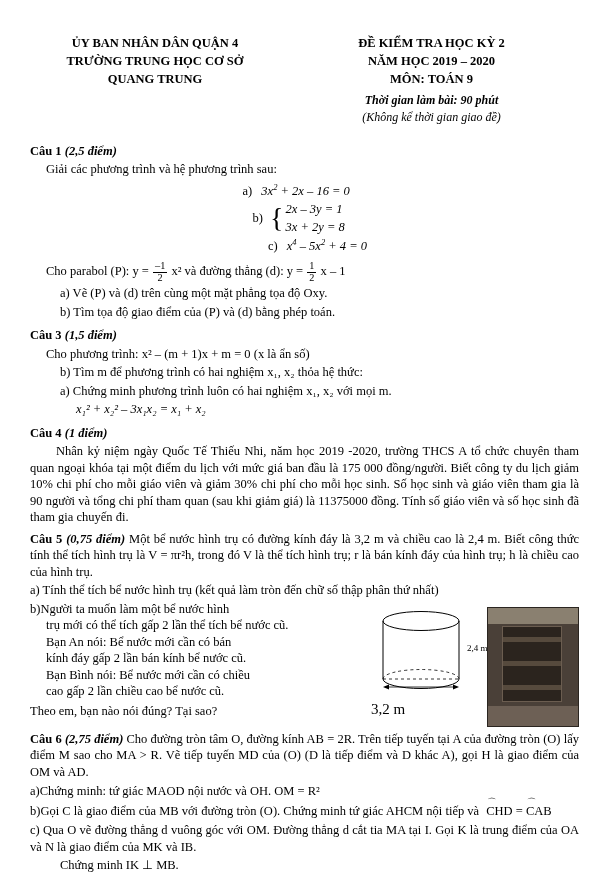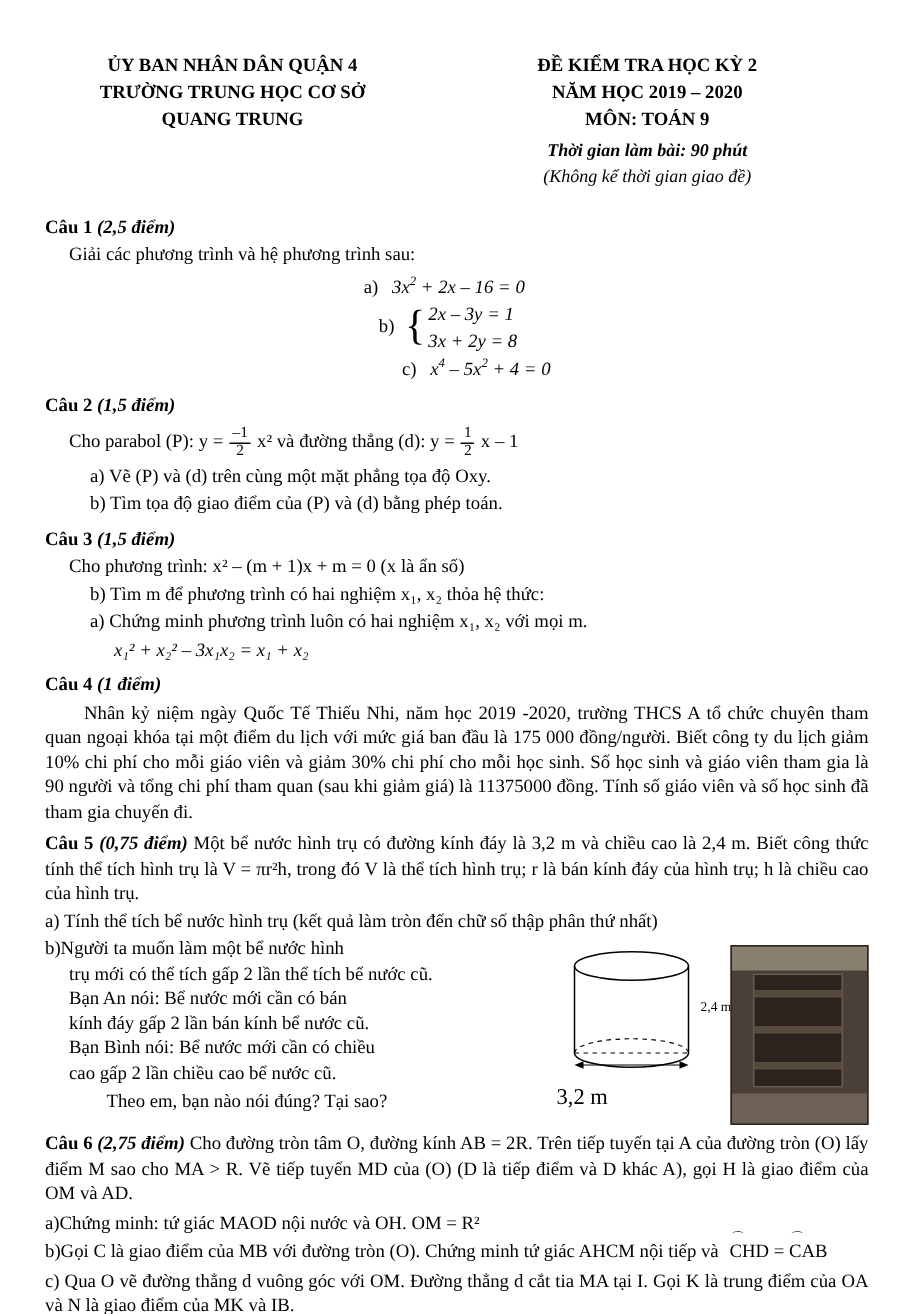--- a/index.html
+++ b/index.html
@@ -219,24 +219,20 @@
             <span style="display:block;">3<i>x</i> + 2<i>y</i> = 8</span>
           </span>
         </span>
       </div>
       <div class="item">
         <span>c)</span>
         <span class="math" style="margin-left:6px;"><i>x</i><sup>4</sup> – 5<i>x</i><sup>2</sup> + 4 = 0</span>
       </div>
     </div>
 
-    <div class="q-title">
-      <span>Câu 2</span>
-      <span class="ital">(1,5 điểm)</span>
-    </div>
     <div class="line indent1" style="margin-top:6px;">
       <span>Cho parabol (P):  y =</span>
       <span class="frac"><span class="num">–1</span><span class="den">2</span></span>
       <span>x² và đường thẳng (d):  y =</span>
       <span class="frac"><span class="num">1</span><span class="den">2</span></span>
       <span>x – 1</span>
     </div>
     <div class="line indent2">a)  Vẽ (P) và (d) trên cùng một mặt phẳng tọa độ Oxy.</div>
     <div class="line indent2">b)  Tìm tọa độ giao điểm của (P) và (d) bằng phép toán.</div>
 
@@ -263,21 +259,21 @@
     <div class="line">a) Tính thể tích bể nước hình trụ (kết quả làm tròn đến chữ số thập phân thứ nhất)</div>
 
     <div class="fig-wrap">
       <div class="fig-text">
         <div>b)Người ta muốn làm một bể nước hình</div>
         <div class="indent1">trụ mới có thể tích gấp 2 lần thể tích bể nước cũ.</div>
         <div class="indent1">Bạn An nói: Bể nước mới cần có bán</div>
         <div class="indent1">kính đáy gấp 2 lần bán kính bể nước cũ.</div>
         <div class="indent1">Bạn Bình nói: Bể nước mới cần có chiều</div>
         <div class="indent1">cao gấp 2 lần chiều cao bể nước cũ.</div>
-        <div style="margin-top:3px;margin-left:41px;">Theo em, bạn nào nói đúng? Tại sao?</div>
+        <div style="margin-top:3px;">Theo em, bạn nào nói đúng? Tại sao?</div>
       </div>
 
       <div class="cyl-box">
         <svg class="cyl" width="112" height="96" viewBox="0 0 112 96">
           <ellipse cx="50" cy="14" rx="38" ry="9.5" fill="none" stroke="#000" stroke-width="1"></ellipse>
           <line x1="12" y1="14" x2="12" y2="72" stroke="#000" stroke-width="1"></line>
           <line x1="88" y1="14" x2="88" y2="72" stroke="#000" stroke-width="1"></line>
           <path d="M12 72 A38 9.5 0 0 0 88 72" fill="none" stroke="#000" stroke-width="1"></path>
           <path d="M12 72 A38 9.5 0 0 1 88 72" fill="none" stroke="#000" stroke-width="0.8" stroke-dasharray="3,3"></path>
           <line x1="12" y1="72" x2="88" y2="72" stroke="#000" stroke-width="0.8" stroke-dasharray="3,3"></line>

